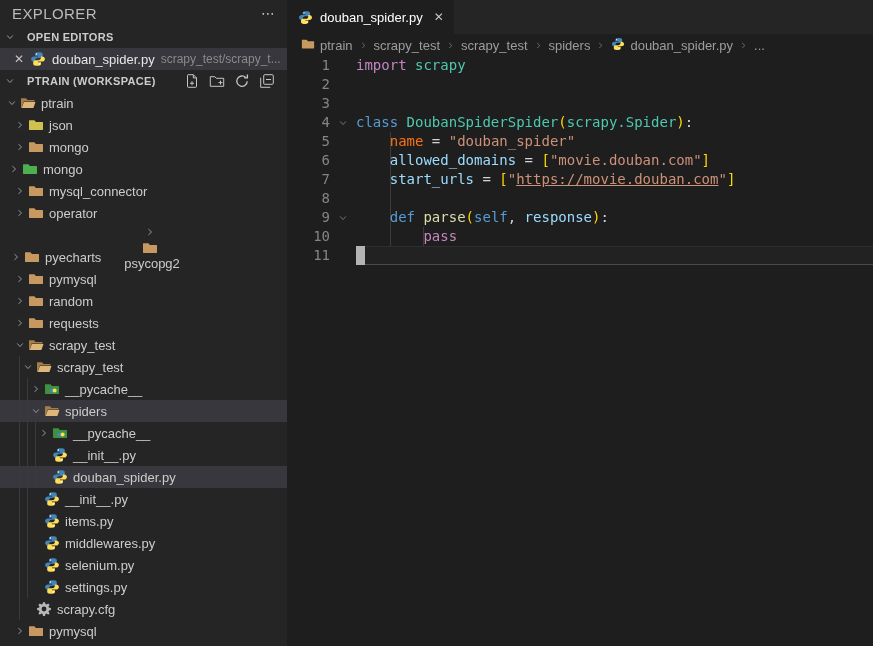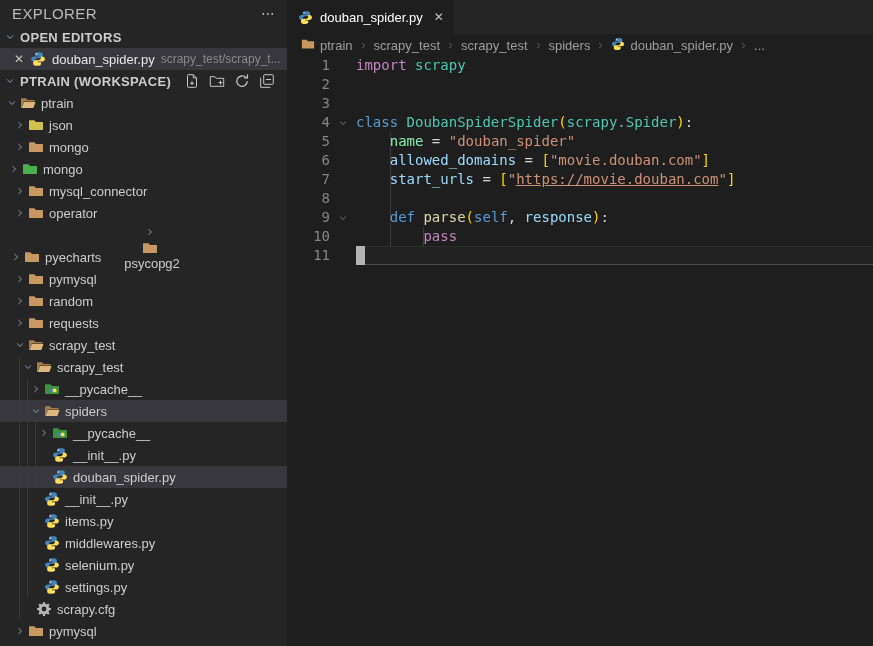--- a/index.html
+++ b/index.html
@@ -6,21 +6,21 @@
   body { background:#1e1e1e; }
   .app { width:873px; height:646px; display:flex; overflow:hidden;
          font-family:"Liberation Sans","DejaVu Sans",sans-serif; color:#cccccc; }
 
   
   .sidebar { width:287px; flex:none; background:#252526; display:flex; flex-direction:column; overflow:hidden; }
   .explorer-header { height:26px; display:flex; align-items:center; justify-content:space-between; padding:0 12px; }
   .explorer-title { font-size:15px; color:#bbbbbb; letter-spacing:.4px; }
   .more-btn { color:#c5c5c5; font-size:14px; cursor:pointer; }
   .sect-header { height:22px; display:flex; align-items:center; padding:0 4px 0 2px; }
-  .sect-title { font-size:13px; font-weight:bold; color:#cccccc; letter-spacing:.3px; margin-left:2px; flex:1;
+  .sect-title { font-size:11px; font-weight:bold; color:#cccccc; letter-spacing:.3px; margin-left:9px; flex:1;
                 white-space:nowrap; overflow:hidden; }
   .sect-actions { display:flex; gap:9px; align-items:center; padding-right:8px; }
   .sect-actions svg { display:block; }
   .chev { width:16px; height:16px; flex:none; display:flex; align-items:center; justify-content:center; }
   .chev svg { display:block; }
   .chev.down svg { transform:rotate(90deg); }
   .oe-row { height:22px; display:flex; align-items:center; background:#37373d; padding-left:14px; }
   .oe-close { color:#c5c5c5; font-size:12px; width:16px; flex:none; }
   .oe-name { font-size:13px; color:#e7e7e7; margin-left:6px; white-space:nowrap; }
   .oe-path { font-size:12px; color:#8a8a8a; margin-left:6px; white-space:nowrap; overflow:hidden; }
@@ -576,21 +576,21 @@
               </svg>
             </span>
           </span>
           <div class="lcontent"><span class="ltext"><span class="tok kw" style="color: rgb(86, 156, 214);">class </span><span class="tok type" style="color: rgb(78, 201, 176);">DoubanSpiderSpider</span><span class="tok brk" style="color: rgb(255, 215, 0);">(</span><span class="tok type" style="color: rgb(78, 201, 176);">scrapy.Spider</span><span class="tok brk" style="color: rgb(255, 215, 0);">)</span><span class="tok pun" style="color: rgb(212, 212, 212);">:</span></span></div>
         </div>
         <div class="code-row">
           <span class="gutter">
             <span class="lnum">5</span>
             <span class="fold"></span>
           </span>
-          <div class="lcontent"><span class="iguide" style="left: 34px;"></span><span class="ltext"><span class="tok pun" style="color: rgb(212, 212, 212);">    </span><span class="tok var" style="color: #86efac;">name</span><span class="tok pun" style="color: rgb(212, 212, 212);"> = </span><span class="tok str" style="color: rgb(206, 145, 120);">"douban_spider"</span></span></div>
+          <div class="lcontent"><span class="iguide" style="left: 34px;"></span><span class="ltext"><span class="tok pun" style="color: rgb(212, 212, 212);">    </span><span class="tok var" style="color: #f97316;">name</span><span class="tok pun" style="color: rgb(212, 212, 212);"> = </span><span class="tok str" style="color: rgb(206, 145, 120);">"douban_spider"</span></span></div>
         </div>
         <div class="code-row">
           <span class="gutter">
             <span class="lnum">6</span>
             <span class="fold"></span>
           </span>
           <div class="lcontent"><span class="iguide" style="left: 34px;"></span><span class="ltext"><span class="tok pun" style="color: rgb(212, 212, 212);">    </span><span class="tok var" style="color: rgb(156, 220, 254);">allowed_domains</span><span class="tok pun" style="color: rgb(212, 212, 212);"> = </span><span class="tok brk" style="color: rgb(255, 215, 0);">[</span><span class="tok str" style="color: rgb(206, 145, 120);">"movie.douban.com"</span><span class="tok brk" style="color: rgb(255, 215, 0);">]</span></span></div>
         </div>
         <div class="code-row">
           <span class="gutter">

